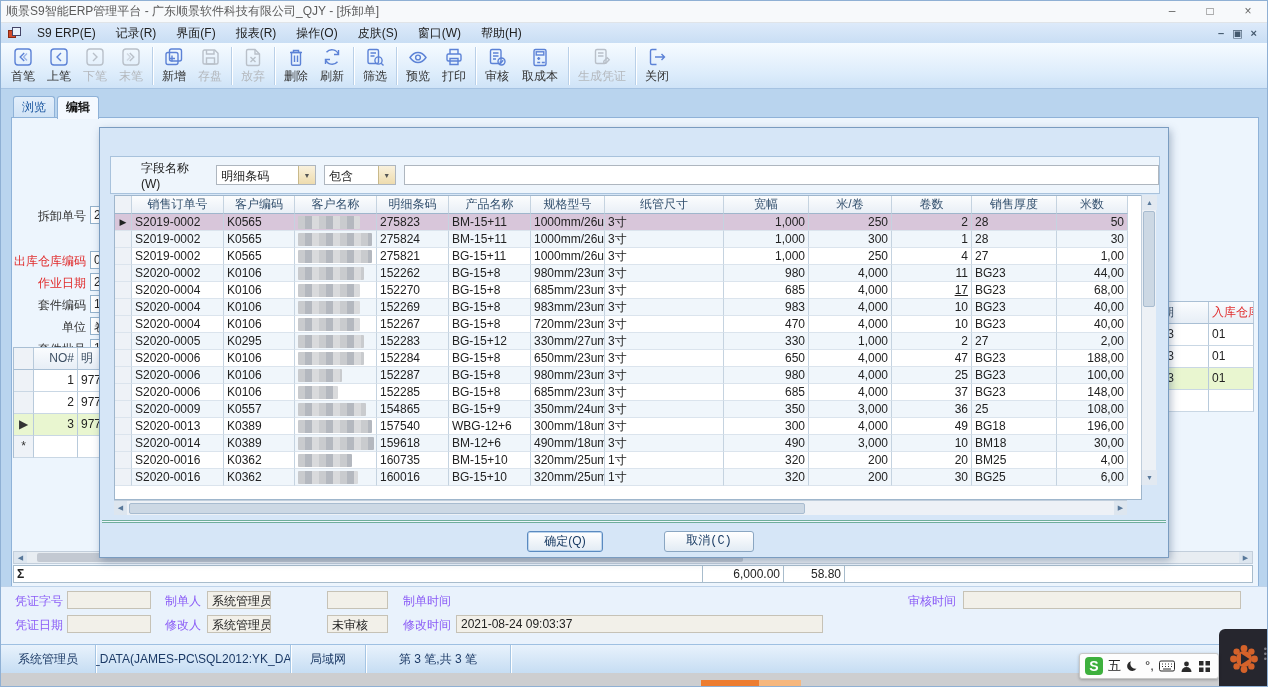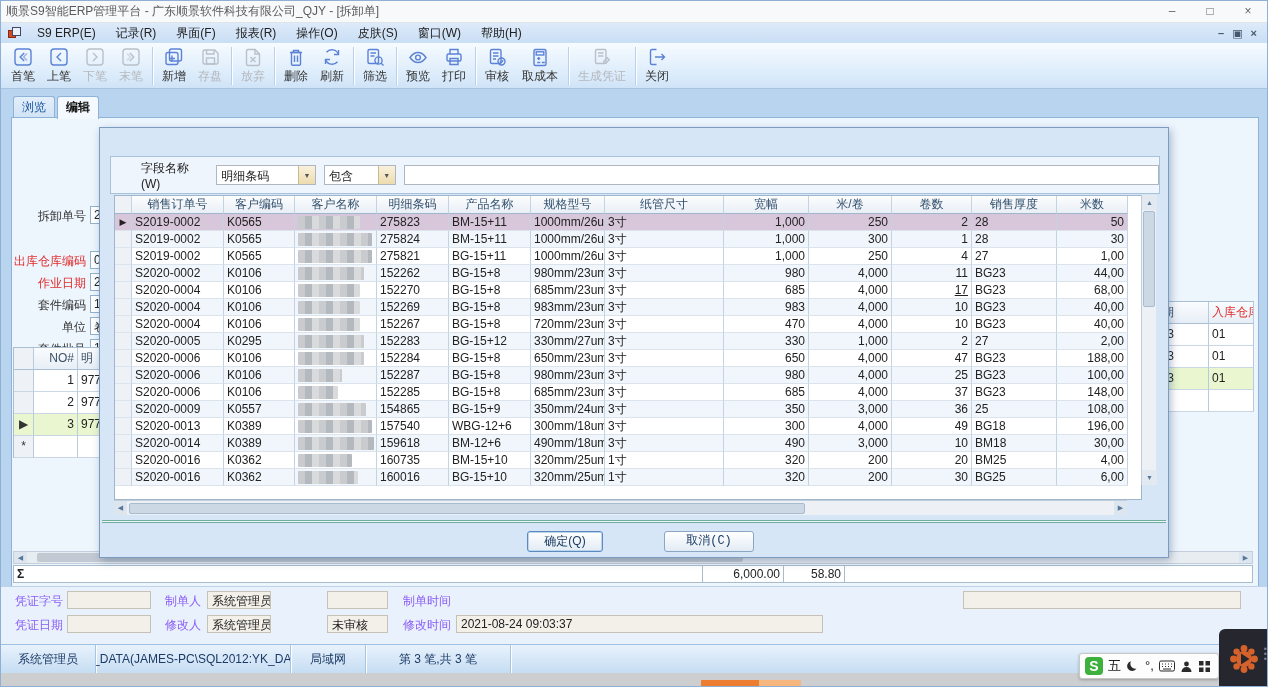--- a/index.html
+++ b/index.html
@@ -415,20 +415,21 @@
     </div>
   </div>
 
   <div class="footerform" id="footer-form">
       <div class="ff-label" style="left: 0px; width: 62px; top: 5px;">凭证字号</div>
       <div class="ff-input" style="left: 66px; width: 84px; top: 4px;"></div>
       <div class="ff-label" style="left: 0px; width: 200px; top: 5px;">制单人</div>
       <div class="ff-input" style="left: 206px; width: 64px; top: 4px;">系统管理员</div>
       <div class="ff-input" style="left: 326px; width: 61px; top: 4px;"></div>
       <div class="ff-label" style="left: 0px; width: 450px; top: 5px;">制单时间</div>
+      <div class="ff-label" style="left: 0px; width: 955px; top: 5px;">审核时间</div>
       <div class="ff-input" style="left: 962px; width: 278px; top: 4px;"></div>
       <div class="ff-label" style="left: 0px; width: 62px; top: 29px;">凭证日期</div>
       <div class="ff-input" style="left: 66px; width: 84px; top: 28px;"></div>
       <div class="ff-label" style="left: 0px; width: 200px; top: 29px;">修改人</div>
       <div class="ff-input" style="left: 206px; width: 64px; top: 28px;">系统管理员</div>
       <div class="ff-label" style="left: 0px; width: 320px; top: 29px; margin-left: 44px;">状态</div>
       <div class="ff-input" style="left: 326px; width: 61px; top: 28px;">未审核</div>
       <div class="ff-label" style="left: 0px; width: 450px; top: 29px;">修改时间</div>
       <div class="ff-input" style="left: 455px; width: 367px; top: 28px;">2021-08-24 09:03:37</div>
     </div>

